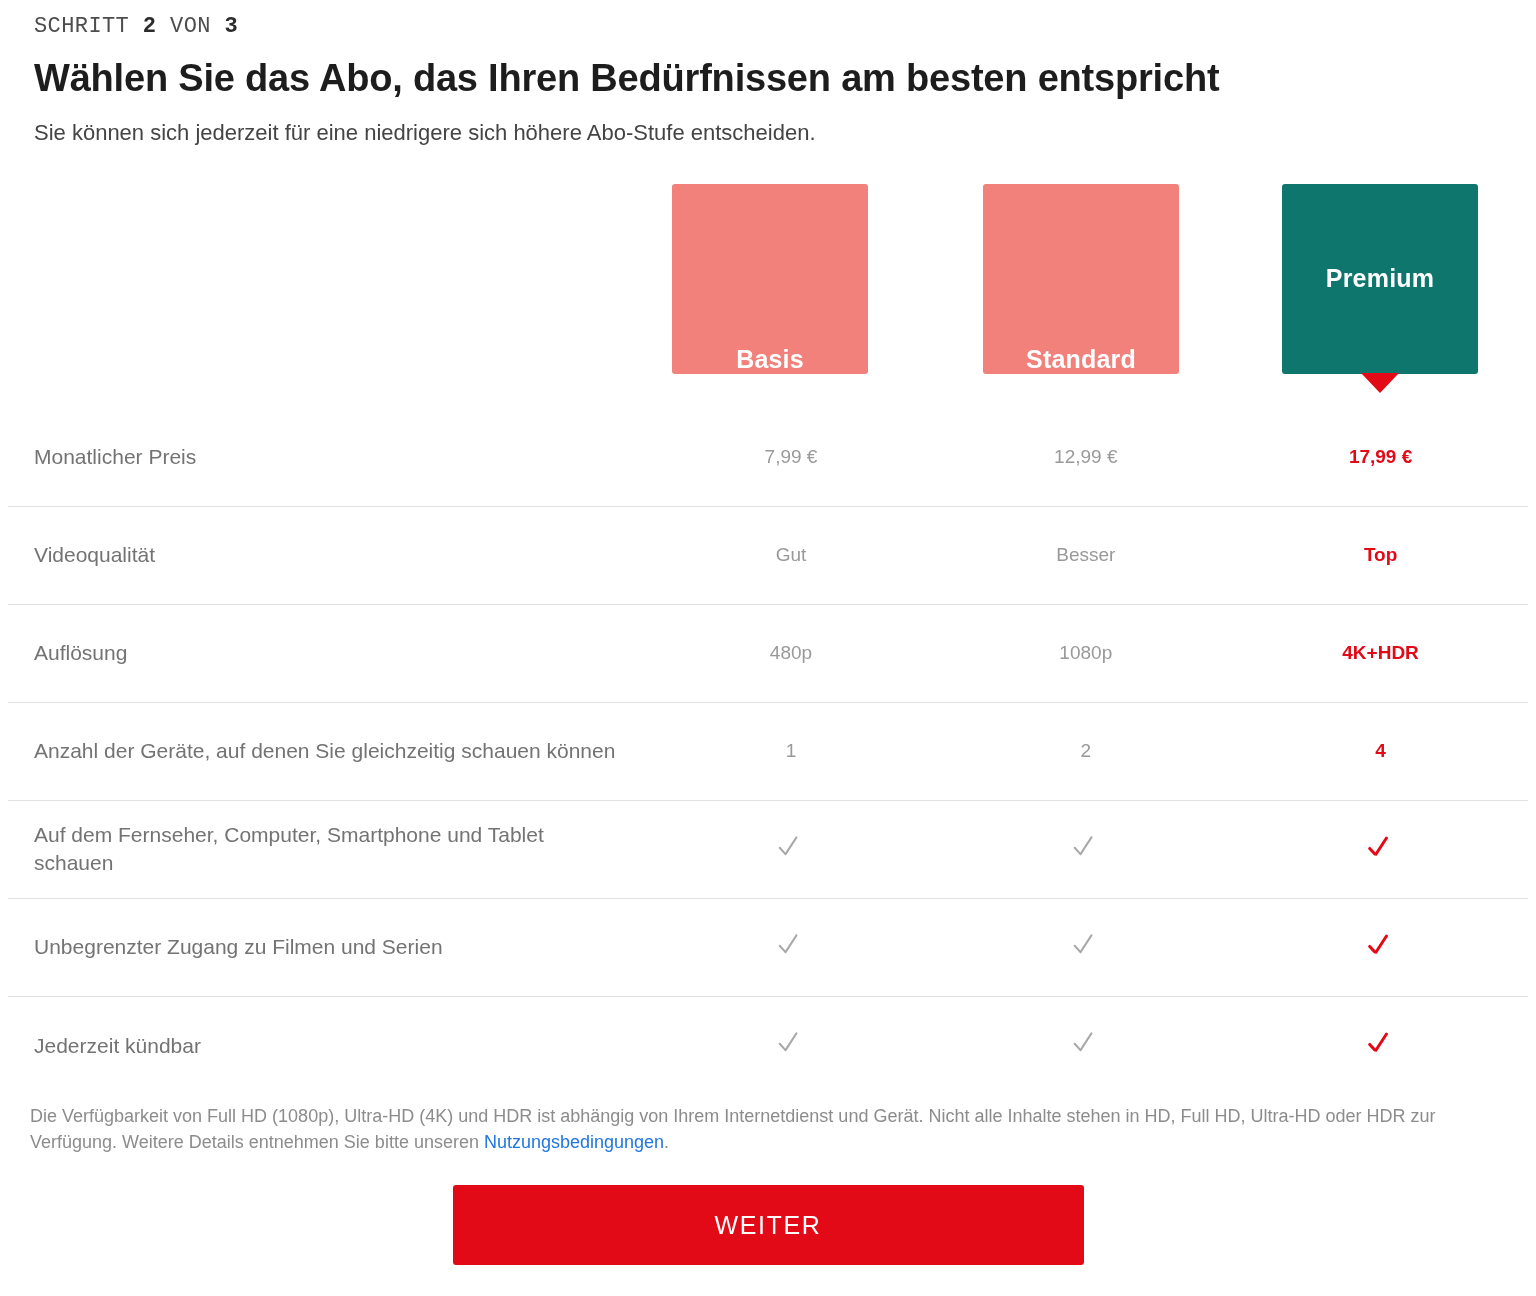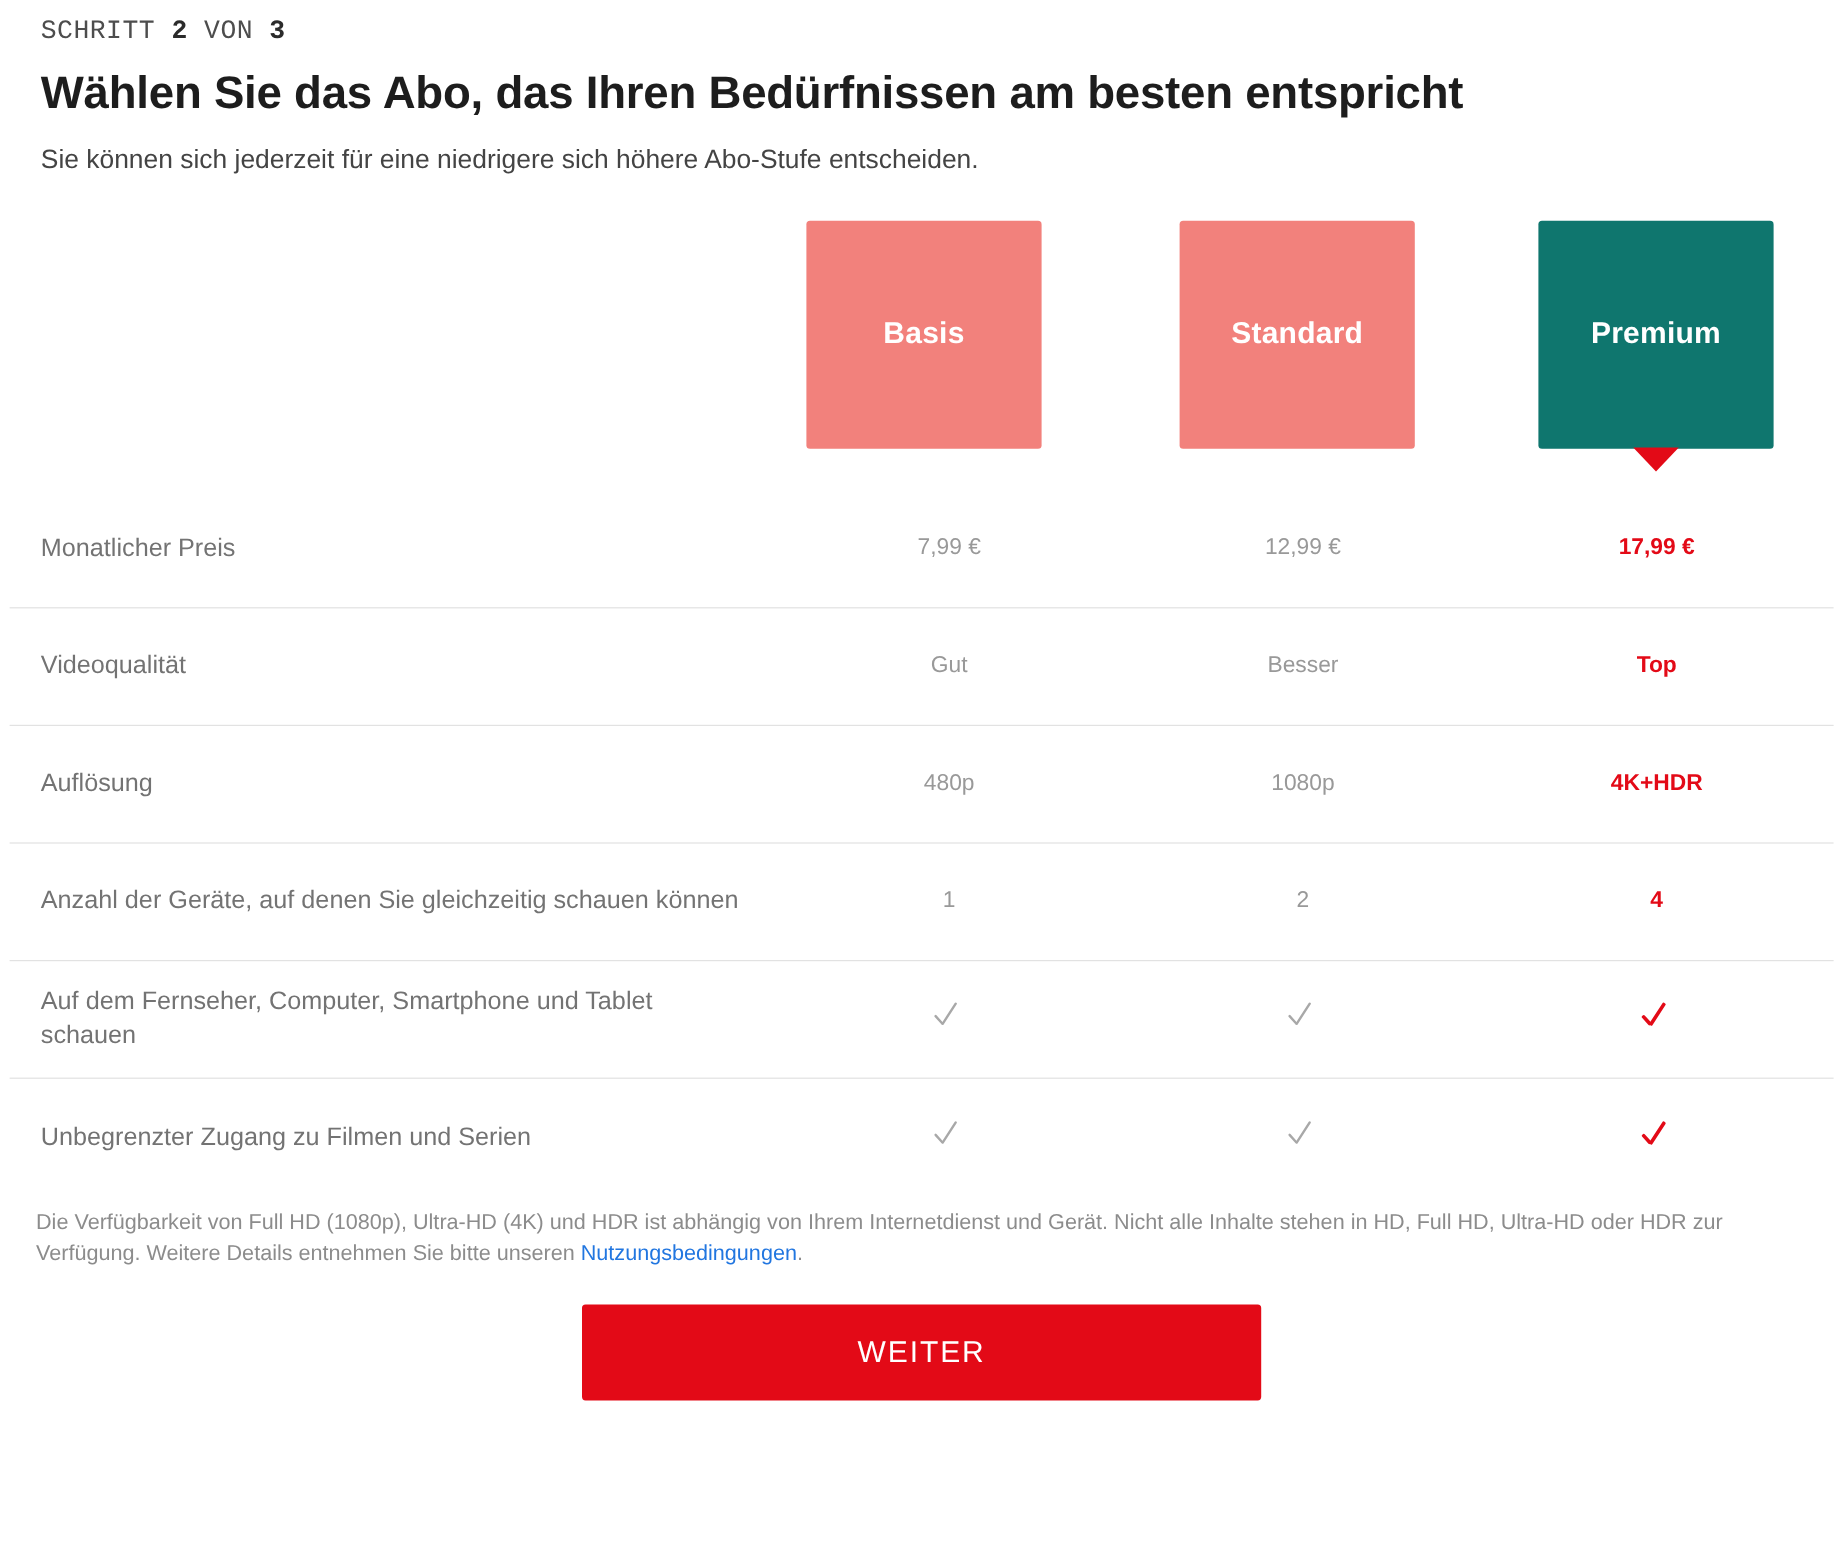--- a/index.html
+++ b/index.html
@@ -70,21 +70,21 @@
     border-radius: 3px;
     display: flex;
     align-items: center;
     justify-content: center;
     color: #ffffff;
     font-size: 25px;
     font-weight: 700;
     letter-spacing: 0.2px;
     cursor: pointer;
   }
-  .plan-card.dim { background: #f2817c; }
+  .plan-card.dim { background: #f2817c; align-items: flex-end; }
   .plan-card.active { background: #0f766e; }
   .plan-card .caret {
     position: absolute;
     bottom: -19px;
     left: 50%;
     transform: translateX(-50%);
     width: 0;
     height: 0;
     border-left: 19px solid transparent;
     border-right: 19px solid transparent;
@@ -171,21 +171,21 @@
     text-decoration: none;
   }
 
   
   .cta-wrap {
     margin-top: 30px;
     display: flex;
     justify-content: center;
   }
   .cta {
-    width: 566px;
+    width: 631px;
     height: 80px;
     background: #e30a17;
     color: #ffffff;
     border: none;
     border-radius: 3px;
     font-family: "Liberation Sans", sans-serif;
     font-size: 25px;
     letter-spacing: 1.6px;
     cursor: pointer;
   }
@@ -256,20 +256,26 @@
       <div class="cell"><span class="check hl"></span></div>
     </div>
 
     <div class="row">
       <div class="label">Unbegrenzter Zugang zu Filmen und Serien</div>
       <div class="cell"><span class="check"></span></div>
       <div class="cell"><span class="check"></span></div>
       <div class="cell"><span class="check hl"></span></div>
     </div>
 
+    <div class="row">
+      <div class="label">Jederzeit kündbar</div>
+      <div class="cell"><span class="check"></span></div>
+      <div class="cell"><span class="check"></span></div>
+      <div class="cell"><span class="check hl"></span></div>
+    </div>
 
   </div>
 
   <p class="footnote"><span>Die Verfügbarkeit von Full HD (1080p), Ultra-HD (4K) und HDR ist abhängig von Ihrem Internetdienst und Gerät. Nicht alle Inhalte stehen in HD, Full HD, Ultra-HD oder HDR zur Verfügung. Weitere Details entnehmen Sie bitte unseren </span><a href="#">Nutzungsbedingungen</a><span>.</span></p>
 
   <div class="cta-wrap">
     <button class="cta">WEITER</button>
   </div>
 
 </div>

